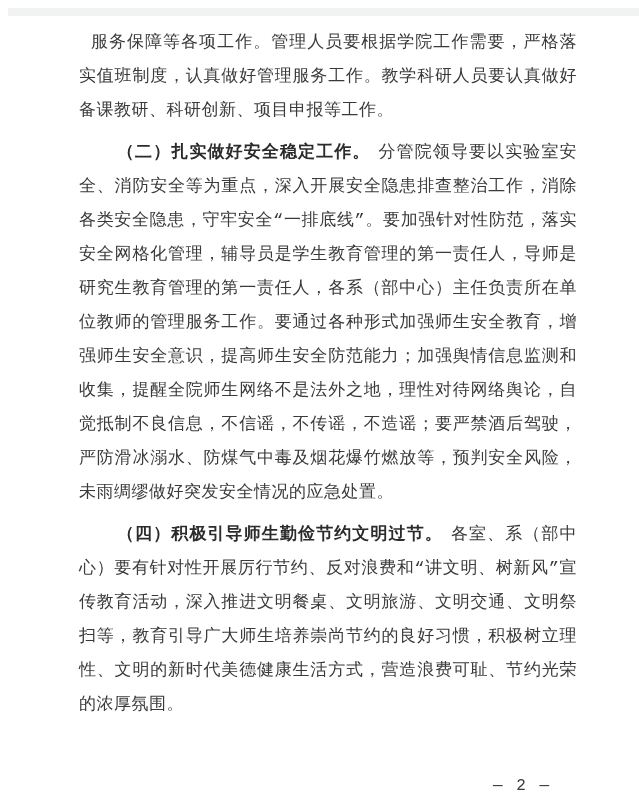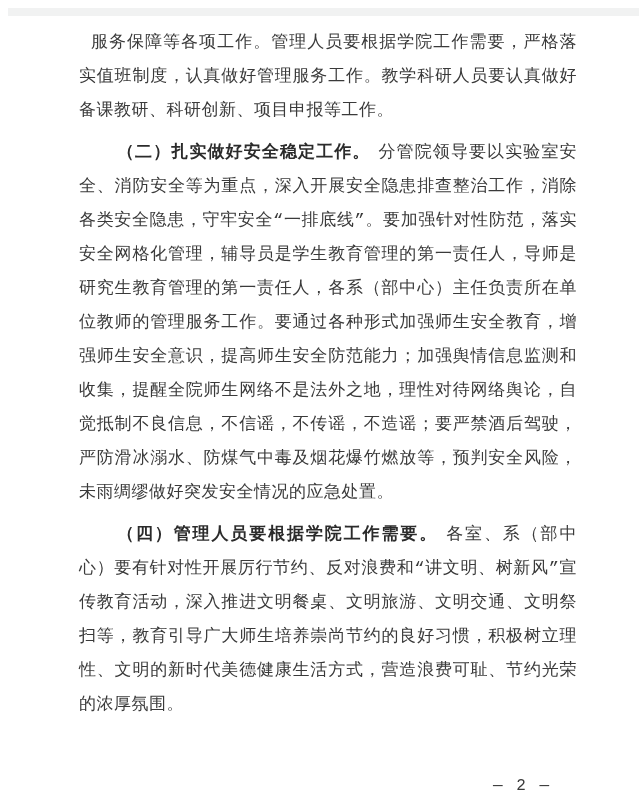--- a/index.html
+++ b/index.html
@@ -68,20 +68,20 @@
 
 <div class="page">
   <div class="top-edge"></div>
 
   <div class="doc-body">
   <p class="para"><span class="para-heading"></span><span class="para-text">服务保障等各项工作。管理人员要根据学院工作需要，严格落实值班制度，认真做好管理服务工作。教学科研人员要认真做好备课教研、科研创新、项目申报等工作。</span></p>
 
   <p class="para indented"><span class="para-heading">（二）扎实做好安全稳定工作。</span><span class="para-text">分管院领导要以实验室安全、消防安全等为重点，深入开展安全隐患排查整治工作，消除各类安全隐患，守牢安全“一排底线”。要加强针对性防范，落实安全网格化管理，辅导员是学生教育管理的第一责任人，导师是研究生教育管理的第一责任人，各系（部中心）主任负责所在单位教师的管理服务工作。要通过各种形式加强师生安全教育，增强师生安全意识，提高师生安全防范能力；加强舆情信息监测和收集，提醒全院师生网络不是法外之地，理性对待网络舆论，自觉抵制不良信息，不信谣，不传谣，不造谣；要严禁酒后驾驶，严防滑冰溺水、防煤气中毒及烟花爆竹燃放等，预判安全风险，未雨绸缪做好突发安全情况的应急处置。</span></p>
 
 
-  <p class="para indented"><span class="para-heading">（四）管理人员要根据学院工作需要。</span><span class="para-text">各室、系（部中心）要有针对性开展厉行节约、反对浪费和“讲文明、树新风”宣传教育活动，深入推进文明餐桌、文明旅游、文明交通、文明祭扫等，教育引导广大师生培养崇尚节约的良好习惯，积极树立理性、文明的新时代美德健康生活方式，营造浪费可耻、节约光荣的浓厚氛围。</span></p>
+  <p class="para indented"><span class="para-heading">（四）积极引导师生勤俭节约文明过节。</span><span class="para-text">各室、系（部中心）要有针对性开展厉行节约、反对浪费和“讲文明、树新风”宣传教育活动，深入推进文明餐桌、文明旅游、文明交通、文明祭扫等，教育引导广大师生培养崇尚节约的良好习惯，积极树立理性、文明的新时代美德健康生活方式，营造浪费可耻、节约光荣的浓厚氛围。</span></p>
 
 </div>
 
   <div class="page-number">— 2 —</div>
 
   <div class="bottom-bar"></div>
 </div>
 
 </body></html>

